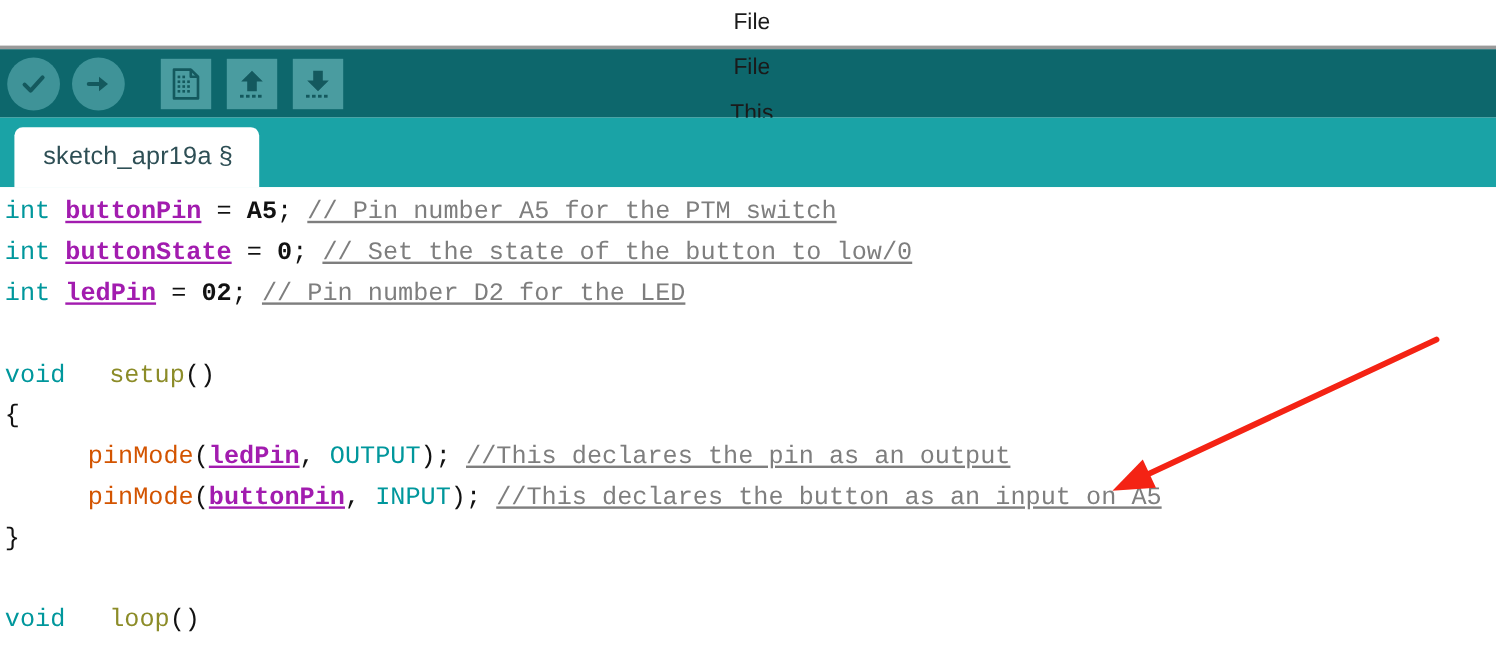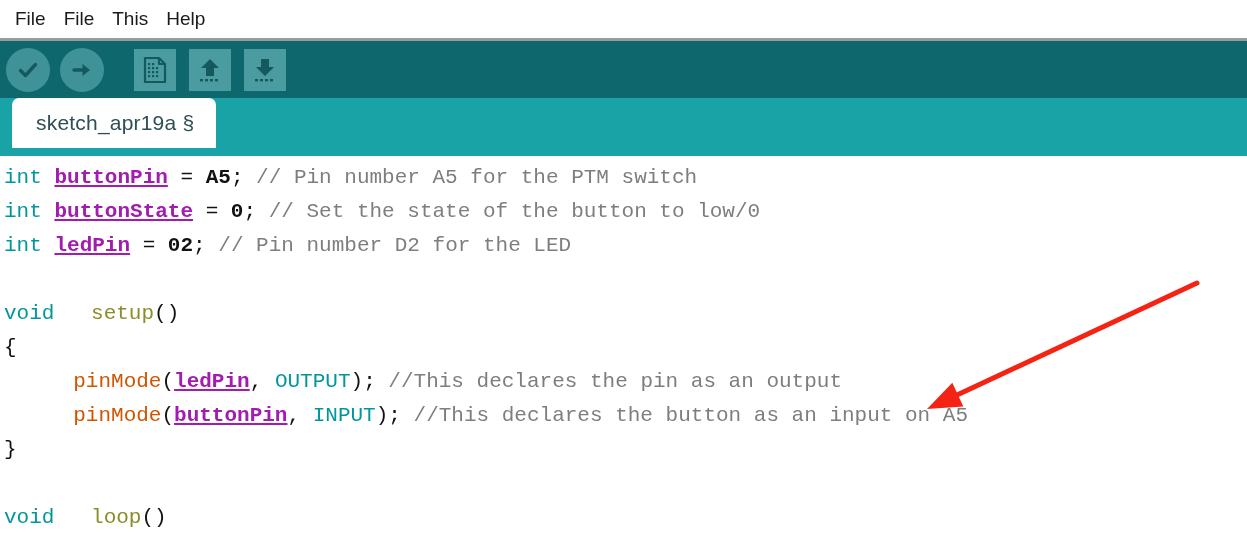--- a/index.html
+++ b/index.html
@@ -16,20 +16,21 @@
   }
 
   
   #menubar {
     height: 38px;
     background: #ffffff;
     display: flex;
     align-items: center;
     padding-left: 6px;
     box-sizing: border-box;
+    flex-direction: column;
   }
   .menu-item {
     font-family: "Liberation Sans", sans-serif;
     font-size: 19px;
     color: #1a1a1a;
     padding: 0 9px;
     line-height: 38px;
     white-space: nowrap;
     cursor: default;
   }
@@ -75,21 +76,21 @@
     cursor: pointer;
     flex: none;
   }
   .tb-round svg, .tb-square svg { display: block; }
 
   
   #tabbar {
     height: 58px;
     background: #1aa3a6;
     display: flex;
-    align-items: flex-start;
+    align-items: flex-end;
     padding-left: 12px;
     box-sizing: border-box;
     position: relative;
   }
   #sketch-tab {
     background: #ffffff;
     border-radius: 7px 7px 0 0;
     height: 50px;
     display: flex;
     align-items: center;
@@ -122,21 +123,21 @@
     padding-left: 4px;
     letter-spacing: 0px;
   }
   .ln { height: 34px; }
   .kw   { color: #00979c; }       
   .fn   { color: #d35400; margin-left: 44px; }       
   .fname{ color: #8c8c28; margin-left: 24px; }       
   .id   { color: #a21caf; font-weight: bold; text-decoration: underline; }
   .plain{ color: #121212; }
   .num  { color: #121212; font-weight: bold; }
-  .cmt  { color: #7e7e7e; }
+  .cmt  { color: #7e7e7e; text-decoration: underline; }
   .brc  { color: #121212; }
 
   
   #annotation-arrow {
     position: absolute;
     left: 0;
     top: 0;
     width: 1247px;
     height: 539px;
     pointer-events: none;

